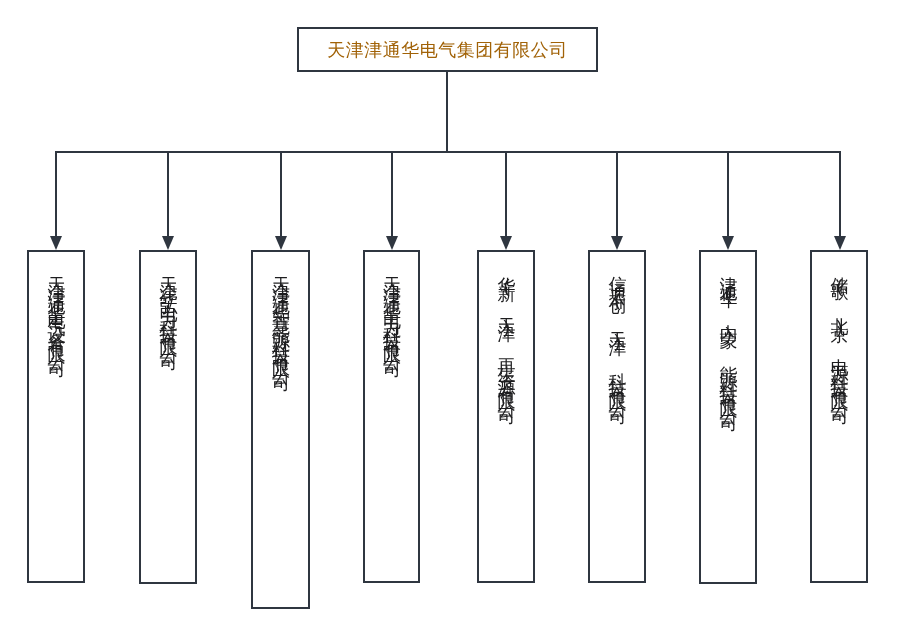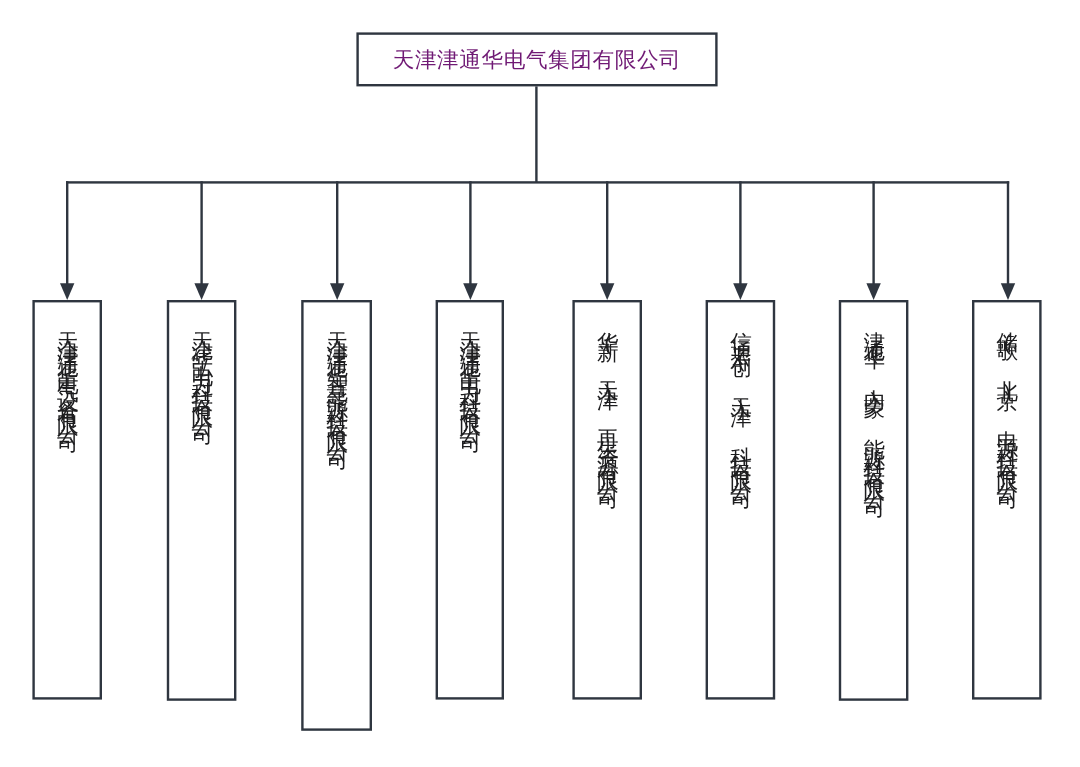--- a/index.html
+++ b/index.html
@@ -31,21 +31,21 @@
     background: #ffffff;
     box-sizing: border-box;
     display: flex;
     align-items: center;
     justify-content: center;
   }
   .root-label {
     font-size: 18px;
     line-height: 1;
     letter-spacing: 0.5px;
-    color: #701a75;
+    color: #a16207;
     white-space: nowrap;
   }
 
   
   .conn-vline {
     position: absolute;
     width: 2px;
     background: #2f3640;
   }
   .conn-hline {

